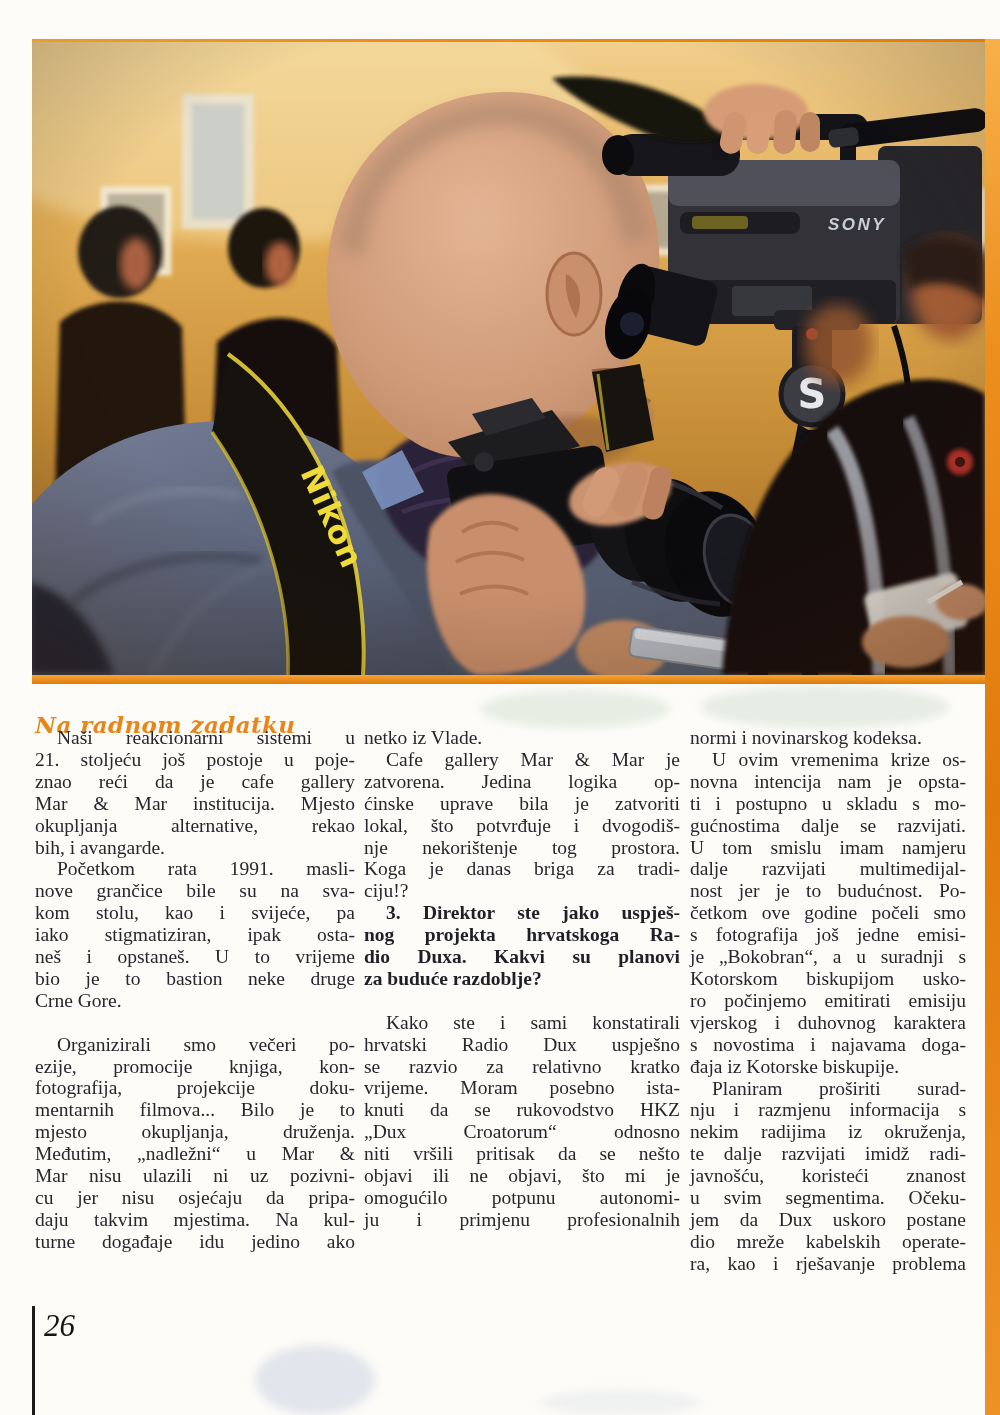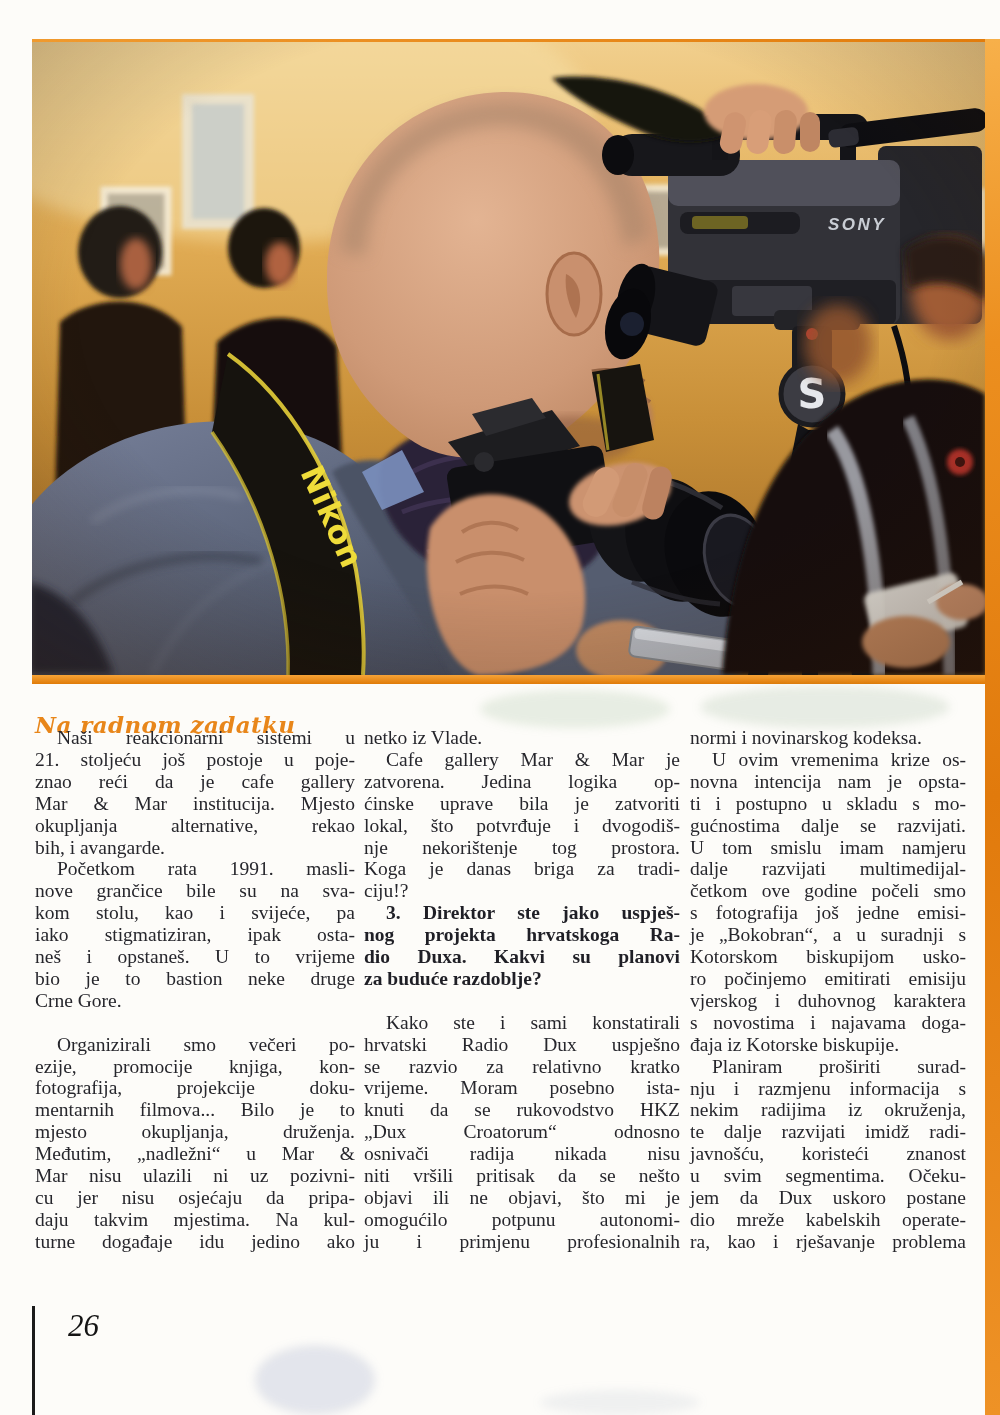--- a/index.html
+++ b/index.html
@@ -21,21 +21,21 @@
   .col1{left:35px;width:320px;}
   .col2{left:364px;width:316px;}
   .col3{left:690px;width:276px;}
   .line{text-align:justify;text-align-last:justify;}
   .line.last{text-align-last:left;}
   .line.blank{height:21.9px;}
   .line.ind{text-indent:22px;}
   .line.bold{font-weight:bold;color:#1f1f26;}
   
   .footer-rule{position:absolute;left:32px;top:1306px;width:3px;height:109px;background:#1b1b1b;}
-  .page-number{position:absolute;left:44px;top:1308px;font-style:italic;font-size:31px;color:#141414;margin-left:24px;}
+  .page-number{position:absolute;left:44px;top:1308px;font-style:italic;font-size:31px;color:#141414;}
   
   .smudge{position:absolute;filter:blur(5px);border-radius:50%;pointer-events:none;}
   .sm1{left:480px;top:690px;width:190px;height:38px;background:rgba(120,160,115,.16);}
   .sm2{left:700px;top:686px;width:250px;height:42px;background:rgba(110,150,110,.15);}
   .sm3{left:255px;top:1345px;width:120px;height:70px;background:rgba(95,115,165,.16);}
   .sm4{left:540px;top:1390px;width:160px;height:25px;background:rgba(120,140,170,.10);}
 </style>
 </head>
 <body>
 
@@ -264,34 +264,34 @@
         <div class="line bold">nog projekta hrvatskoga Ra-</div>
         <div class="line bold">dio Duxa. Kakvi su planovi</div>
         <div class="line bold last">za buduće razdoblje?</div>
         <div class="line blank"></div>
         <div class="line ind">Kako ste i sami konstatirali</div>
         <div class="line">hrvatski Radio Dux uspješno</div>
         <div class="line">se razvio za relativno kratko</div>
         <div class="line">vrijeme. Moram posebno ista-</div>
         <div class="line">knuti da se rukovodstvo HKZ</div>
         <div class="line">„Dux Croatorum“ odnosno</div>
-        <div class="line">osnivači radija nikada nisu</div>
         <div class="line">niti vršili pritisak da se nešto</div>
         <div class="line">objavi ili ne objavi, što mi je</div>
         <div class="line">omogućilo potpunu autonomi-</div>
         <div class="line">ju i primjenu profesionalnih</div>
       </div>
       <div class="col col3">
         <div class="line last">normi i novinarskog kodeksa.</div>
         <div class="line ind">U ovim vremenima krize os-</div>
         <div class="line">novna intencija nam je opsta-</div>
         <div class="line">ti i postupno u skladu s mo-</div>
         <div class="line">gućnostima dalje se razvijati.</div>
         <div class="line">U tom smislu imam namjeru</div>
         <div class="line">dalje razvijati multimedijal-</div>
+        <div class="line">nost jer je to budućnost. Po-</div>
         <div class="line">četkom ove godine počeli smo</div>
         <div class="line">s fotografija još jedne emisi-</div>
         <div class="line">je „Bokobran“, a u suradnji s</div>
         <div class="line">Kotorskom biskupijom usko-</div>
         <div class="line">ro počinjemo emitirati emisiju</div>
         <div class="line">vjerskog i duhovnog karaktera</div>
         <div class="line">s novostima i najavama doga-</div>
         <div class="line last">đaja iz Kotorske biskupije.</div>
         <div class="line ind">Planiram proširiti surad-</div>
         <div class="line">nju i razmjenu informacija s</div>

